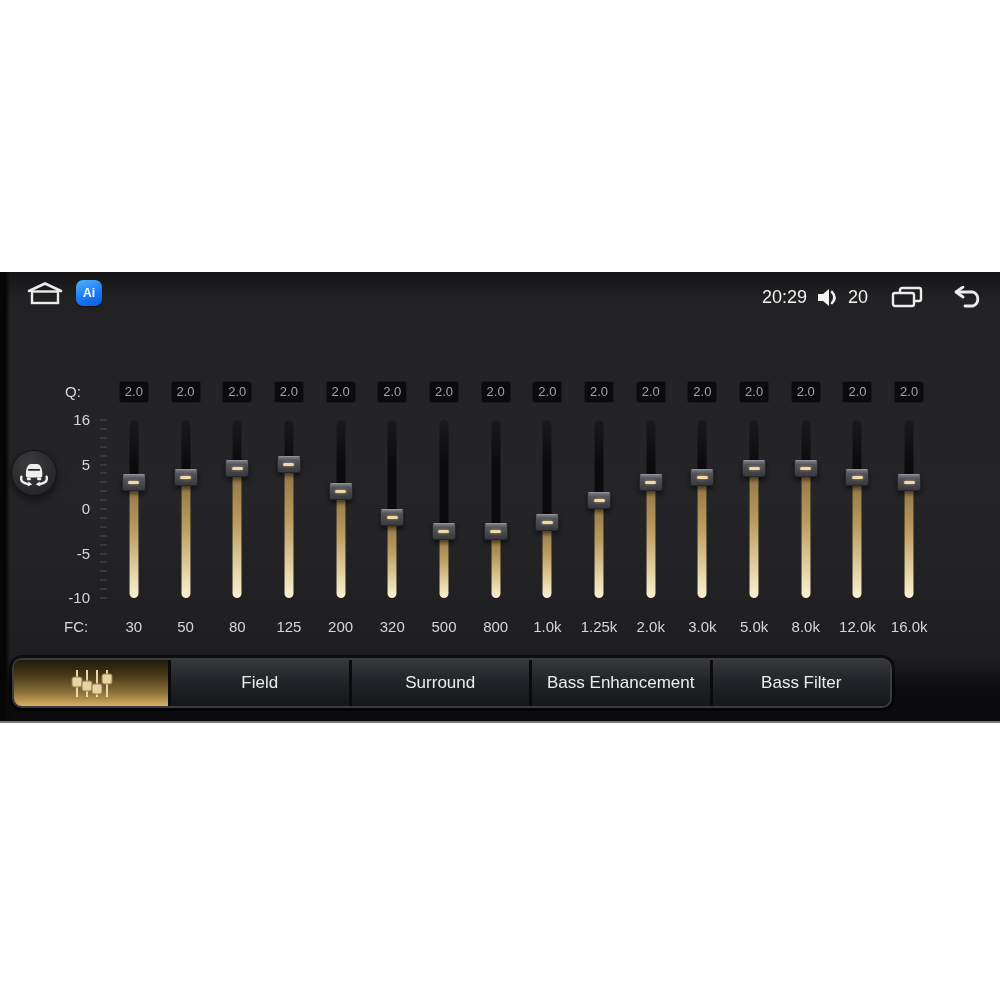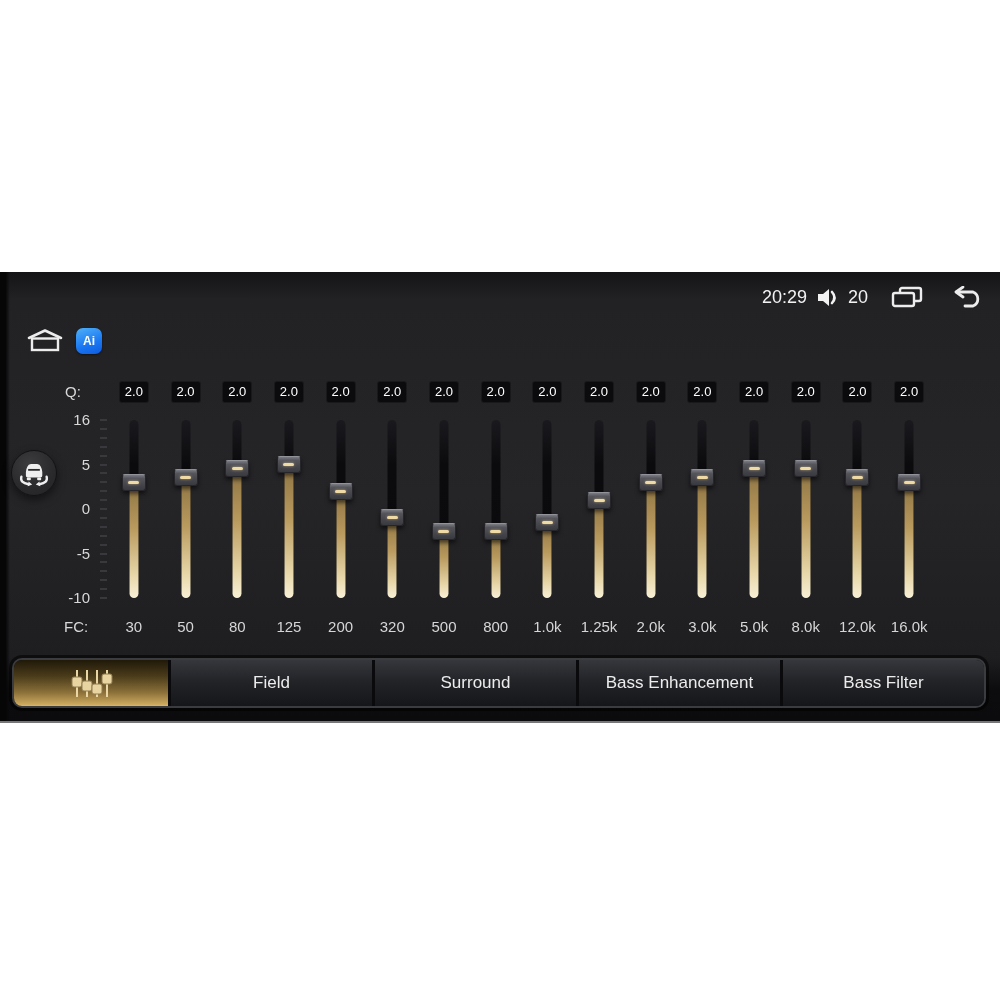--- a/index.html
+++ b/index.html
@@ -12,21 +12,21 @@
     position:absolute;left:0;top:272px;width:1000px;height:449px;overflow:hidden;
     background:linear-gradient(180deg,#141416 0%,#222225 6%,#252528 50%,#1e1e21 86%,#0c0c0e 93%,#0b0b0d 100%);
     border-bottom:2px solid #77777a;
   }
   .screen::before{
     content:"";position:absolute;left:0;top:0;width:10px;height:100%;z-index:9;
     background:linear-gradient(90deg,#060607 55%,rgba(6,6,7,0));pointer-events:none;
   }
   
   .statusbar{position:absolute;left:0;top:8px;width:100%;height:34px;}
-  .sb-left{position:absolute;left:27px;top:0;display:flex;align-items:flex-start;gap:13px;margin-top:48px;}
+  .sb-left{position:absolute;left:27px;top:0;display:flex;align-items:flex-end;gap:13px;}
   .sb-right{position:absolute;right:16px;top:0;height:34px;display:flex;align-items:center;gap:9px;color:#f2f2f2;font-size:18px;}
   .ai-icon{
     width:26px;height:26px;border-radius:7px;display:flex;align-items:center;justify-content:center;
     background:linear-gradient(160deg,#4fb0f8 0%,#1a77f2 60%,#0d5ce0 100%);
     color:#fff;font-size:12px;font-weight:bold;box-shadow:0 1px 2px rgba(0,0,0,.5);
   }
   .sb-gap1{width:5px;} .sb-gap2{width:9px;}
   
   .header{position:absolute;left:0;top:54px;width:100%;height:40px;}
   .preset-pill{
@@ -51,21 +51,21 @@
   .axis-label{position:absolute;width:42px;left:48px;text-align:right;color:#d8d8d8;font-size:15px;line-height:18px;z-index:3;}
   .tick{position:absolute;left:100px;width:7px;height:2px;background:#39393d;z-index:2;}
   .q-row,.fc-row,.bands{position:absolute;display:flex;z-index:4;}
   .q-row{left:108px;top:109px;}
   .fc-row{left:108px;top:346px;}
   .bands{left:108px;top:148px;height:178px;}
   .qcell,.fccell{width:51.7px;display:flex;justify-content:center;}
   .qbox{
     width:28px;height:20px;line-height:20px;text-align:center;border-radius:3px;
     background:#0b0b0d;border:1px solid rgba(255,255,255,.06);
-    color:#ffffff;font-size:13px;cursor:pointer;
+    color:#a3a3a3;font-size:13px;cursor:pointer;
   }
   .fccell{color:#d6d6d6;font-size:15px;}
   .band{width:51.7px;position:relative;cursor:pointer;}
   .track{
     position:absolute;left:50%;transform:translateX(-50%);top:0;bottom:0;width:9px;border-radius:5px;
     background:linear-gradient(180deg,#1a1a1e 0%,#0b0b0e 25%,#0a0a0d 100%);
   }
   .gold{
     position:absolute;left:50%;transform:translateX(-50%);width:9px;bottom:0;border-radius:2px 2px 5px 5px;
     background:linear-gradient(180deg,#8d7343 0%,#b99a5e 40%,#e7d6a8 80%,#f8f0d6 100%);
@@ -80,21 +80,21 @@
   .handle-dash{width:11px;height:3px;border-radius:2px;background:#efd9a4;box-shadow:0 0 3px rgba(250,220,150,.55);}
   
   .car-fab{
     position:absolute;left:11px;top:178px;width:46px;height:46px;border-radius:50%;z-index:10;border:1px solid #121214;
     background:radial-gradient(circle at 40% 30%,#3c3c3f 0%,#2b2b2e 55%,#222225 100%);
     display:flex;align-items:center;justify-content:center;cursor:pointer;padding:0;
     box-shadow:0 4px 8px rgba(0,0,0,.5);
   }
   
   .tabbar{
-    position:absolute;left:12px;top:386px;width:974px;height:50px;box-sizing:border-box;z-index:5;
+    position:absolute;left:12px;top:386px;width:880px;height:50px;box-sizing:border-box;z-index:5;
     border:2px solid #3a3c3f;border-radius:10px;background:#101113;display:flex;overflow:hidden;
     box-shadow:0 0 0 3px rgba(0,0,0,.55);
   }
   .tab{
     flex:1;display:flex;align-items:center;justify-content:center;cursor:pointer;
     background:linear-gradient(180deg,#35373c 0%,#232428 45%,#151619 100%);
     border-left:3px solid #0a0a0c;color:#ececec;font-size:17px;
   }
   .tab:first-child{border-left:none;}
   .tab.active{

